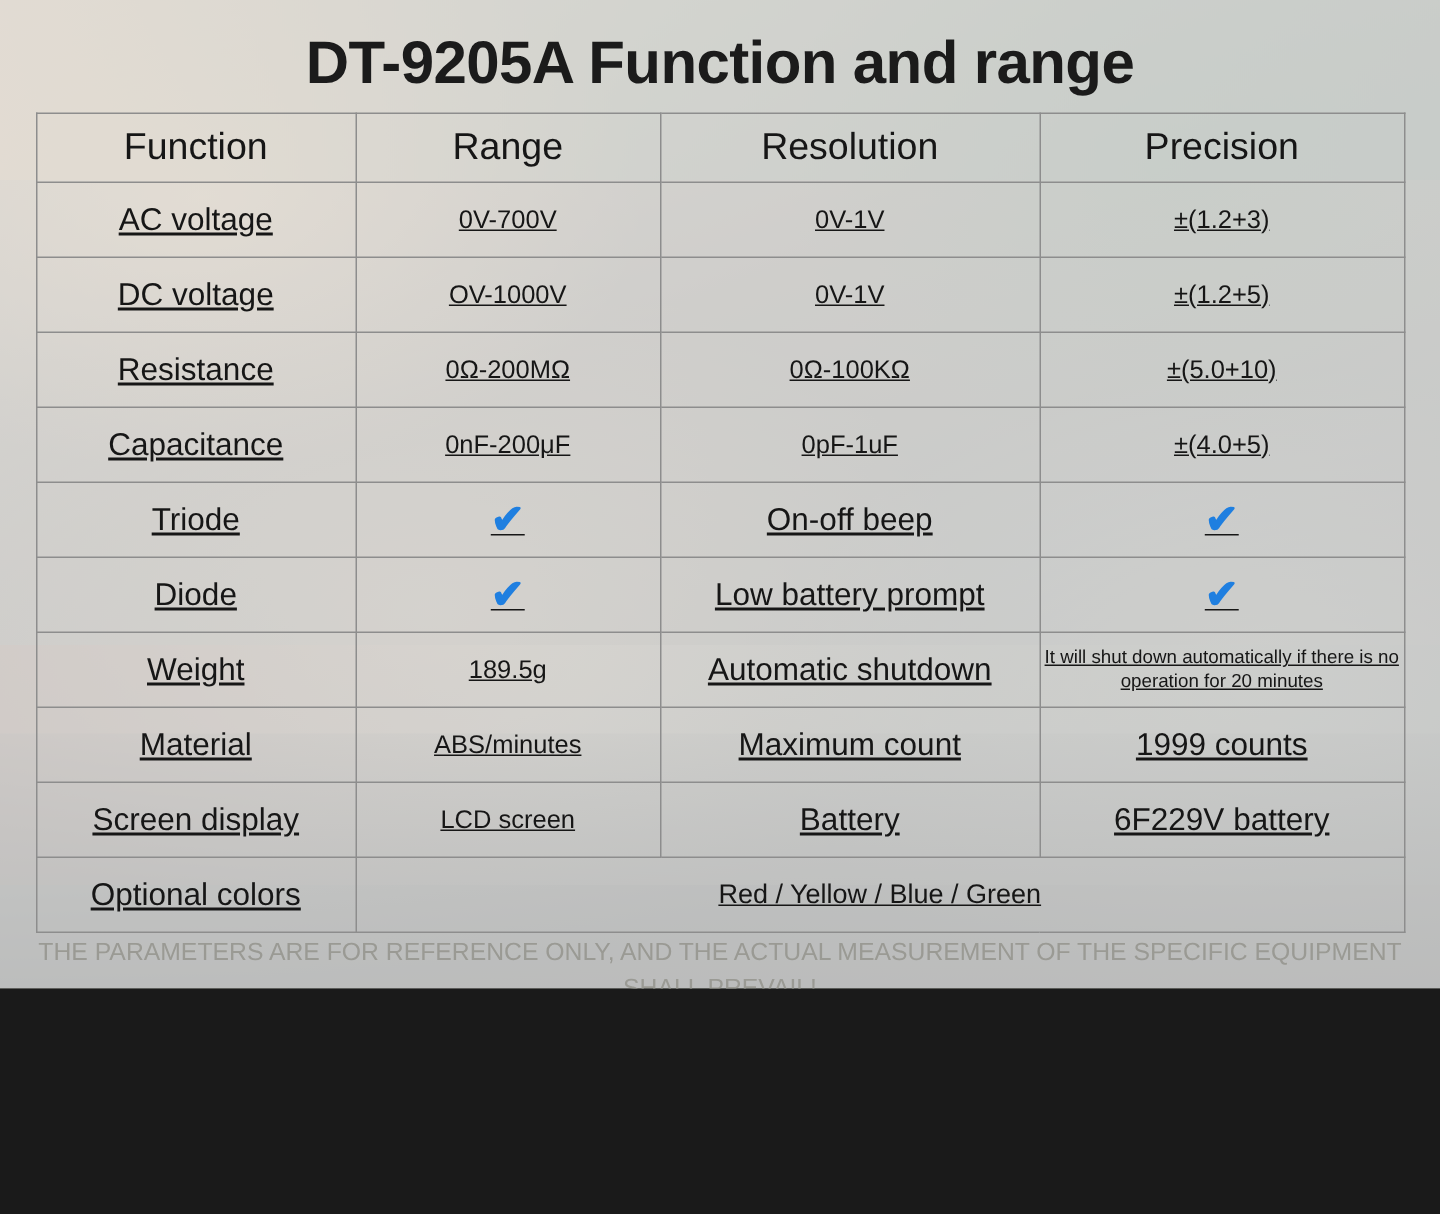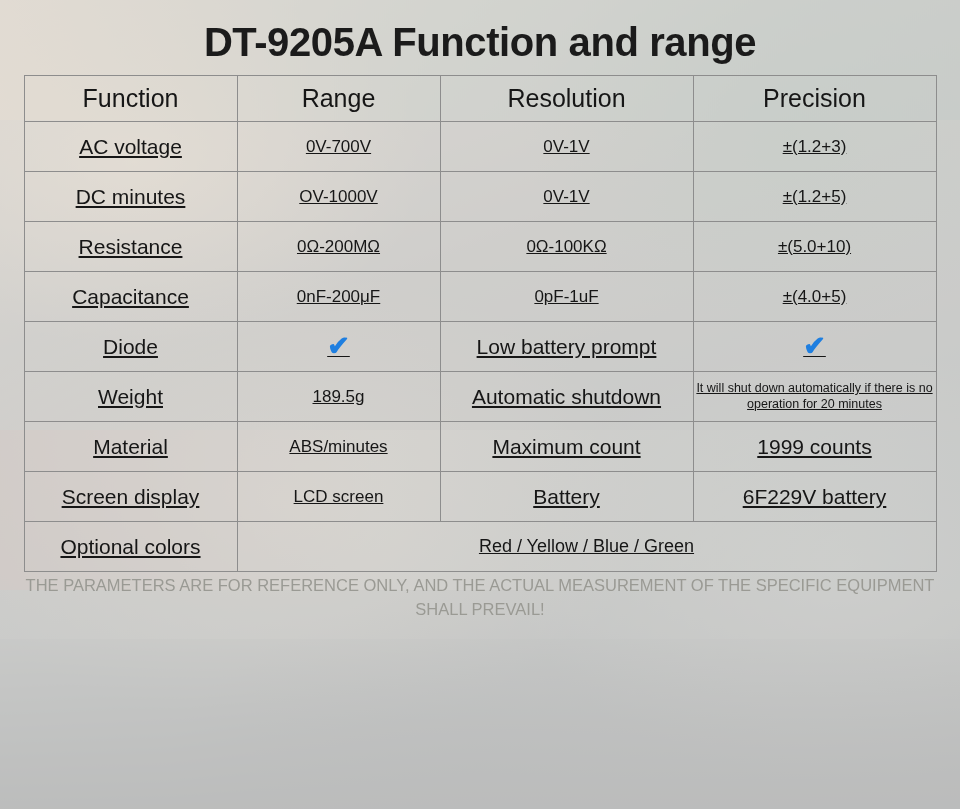--- a/index.html
+++ b/index.html
@@ -9,21 +9,21 @@
   body {
     width: 960px;
     height: 809px;
     font-family: "Liberation Sans", sans-serif;
     background: #1a1a1a;
     overflow: hidden;
   }
   .page {
     position: relative;
     width: 960px;
-    height: 809px;
+    height: 659px;
     overflow: hidden;
     background: #6d6a63;
   }
   
   .bg {
     position: absolute;
     inset: 0;
     background:
       radial-gradient(ellipse 420px 260px at 14% 20%, rgba(190,160,120,0.55), rgba(120,100,80,0) 70%),
       radial-gradient(ellipse 380px 300px at 82% 16%, rgba(60,90,70,0.55), rgba(40,60,50,0) 70%),
@@ -164,21 +164,21 @@
       <tbody>
 
         <tr>
           <td class="lbl">AC voltage</td>
           <td class="val">0V-700V</td>
           <td class="val">0V-1V</td>
           <td class="val">±(1.2+3)</td>
         </tr>
 
         <tr>
-          <td class="lbl">DC minutes</td>
+          <td class="lbl">DC voltage</td>
           <td class="val">OV-1000V</td>
           <td class="val">0V-1V</td>
           <td class="val">±(1.2+5)</td>
         </tr>
 
 
 
         <tr>
           <td class="lbl">Resistance</td>
           <td class="val">0Ω-200MΩ</td>
@@ -186,20 +186,30 @@
           <td class="val">±(5.0+10)</td>
         </tr>
 
         <tr>
           <td class="lbl">Capacitance</td>
           <td class="val">0nF-200μF</td>
           <td class="val">0pF-1uF</td>
           <td class="val">±(4.0+5)</td>
         </tr>
 
+        <tr>
+          <td class="lbl">Triode</td>
+          <td>
+            <span class="check">✔</span>
+          </td>
+          <td class="val-strong">On-off beep</td>
+          <td>
+            <span class="check">✔</span>
+          </td>
+        </tr>
 
         <tr>
           <td class="lbl">Diode</td>
           <td>
             <span class="check">✔</span>
           </td>
           <td class="val-strong">Low battery prompt</td>
           <td>
             <span class="check">✔</span>
           </td>

